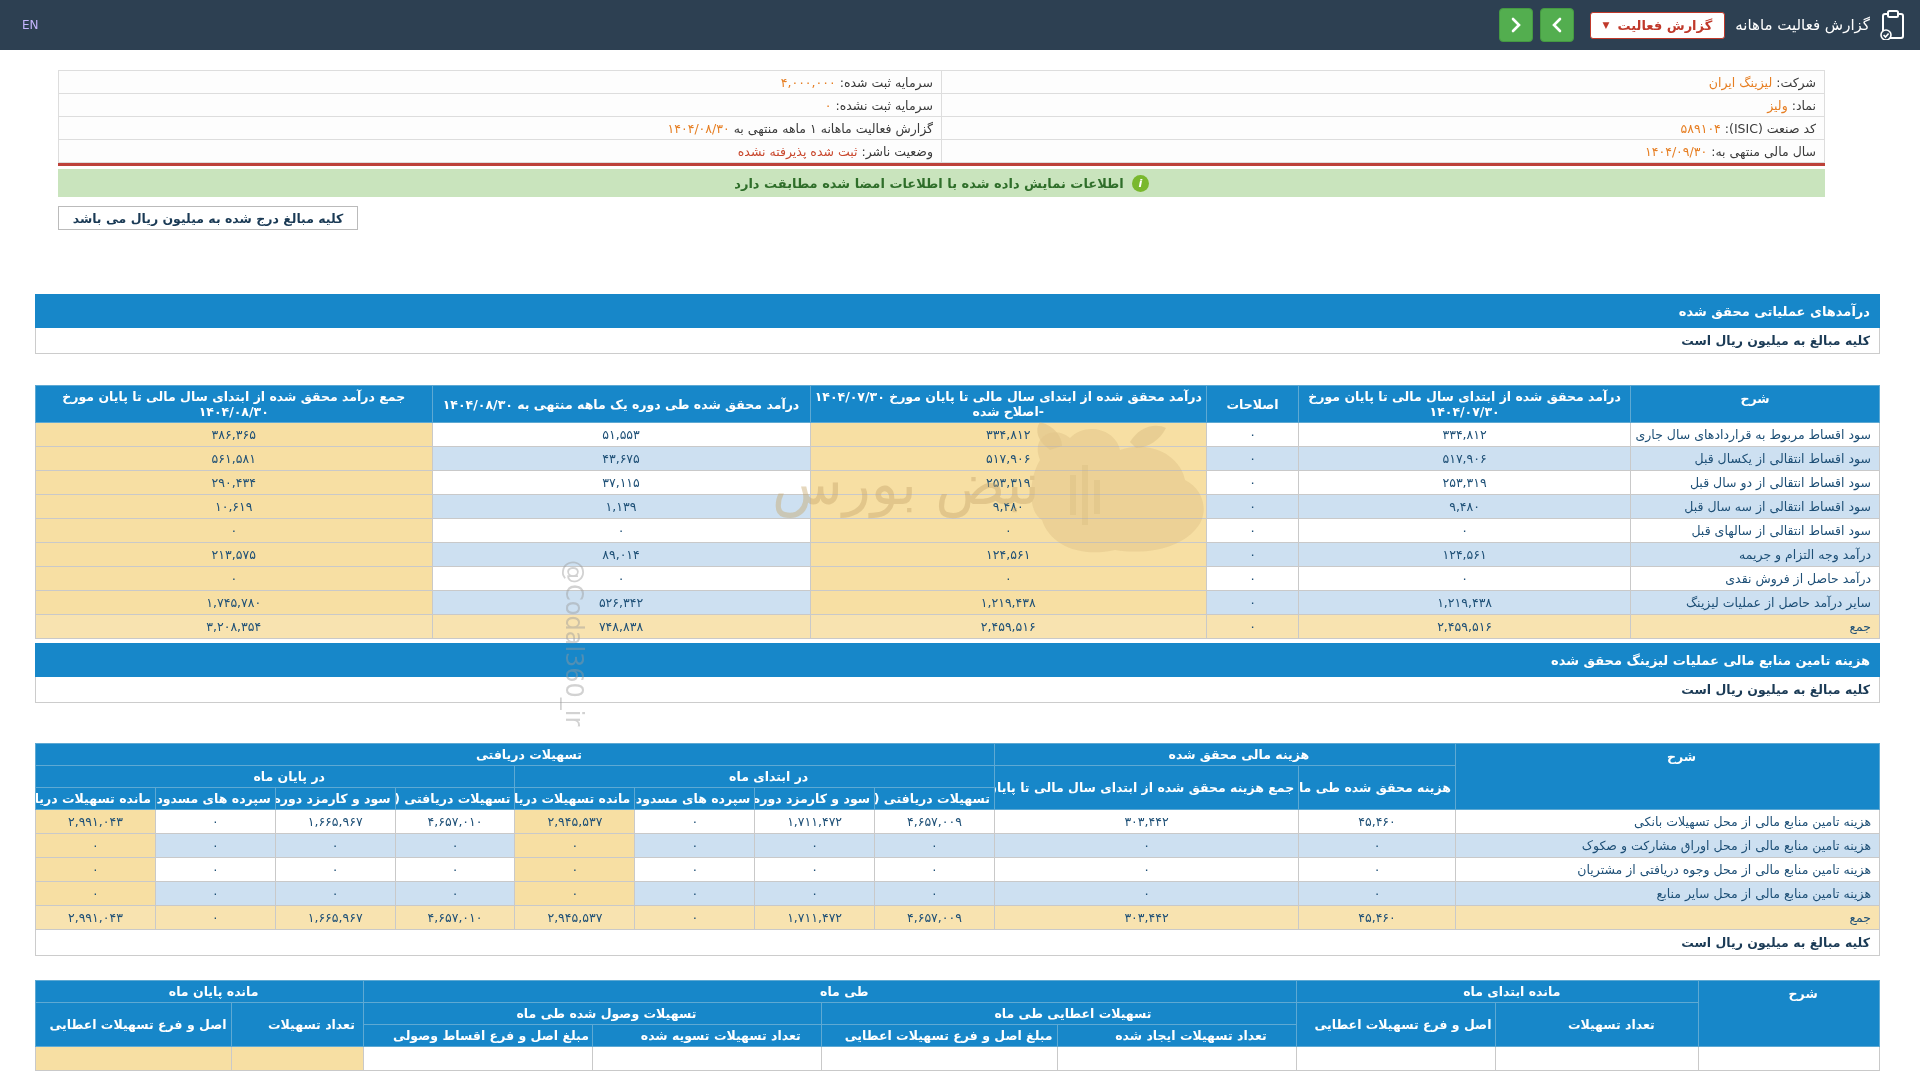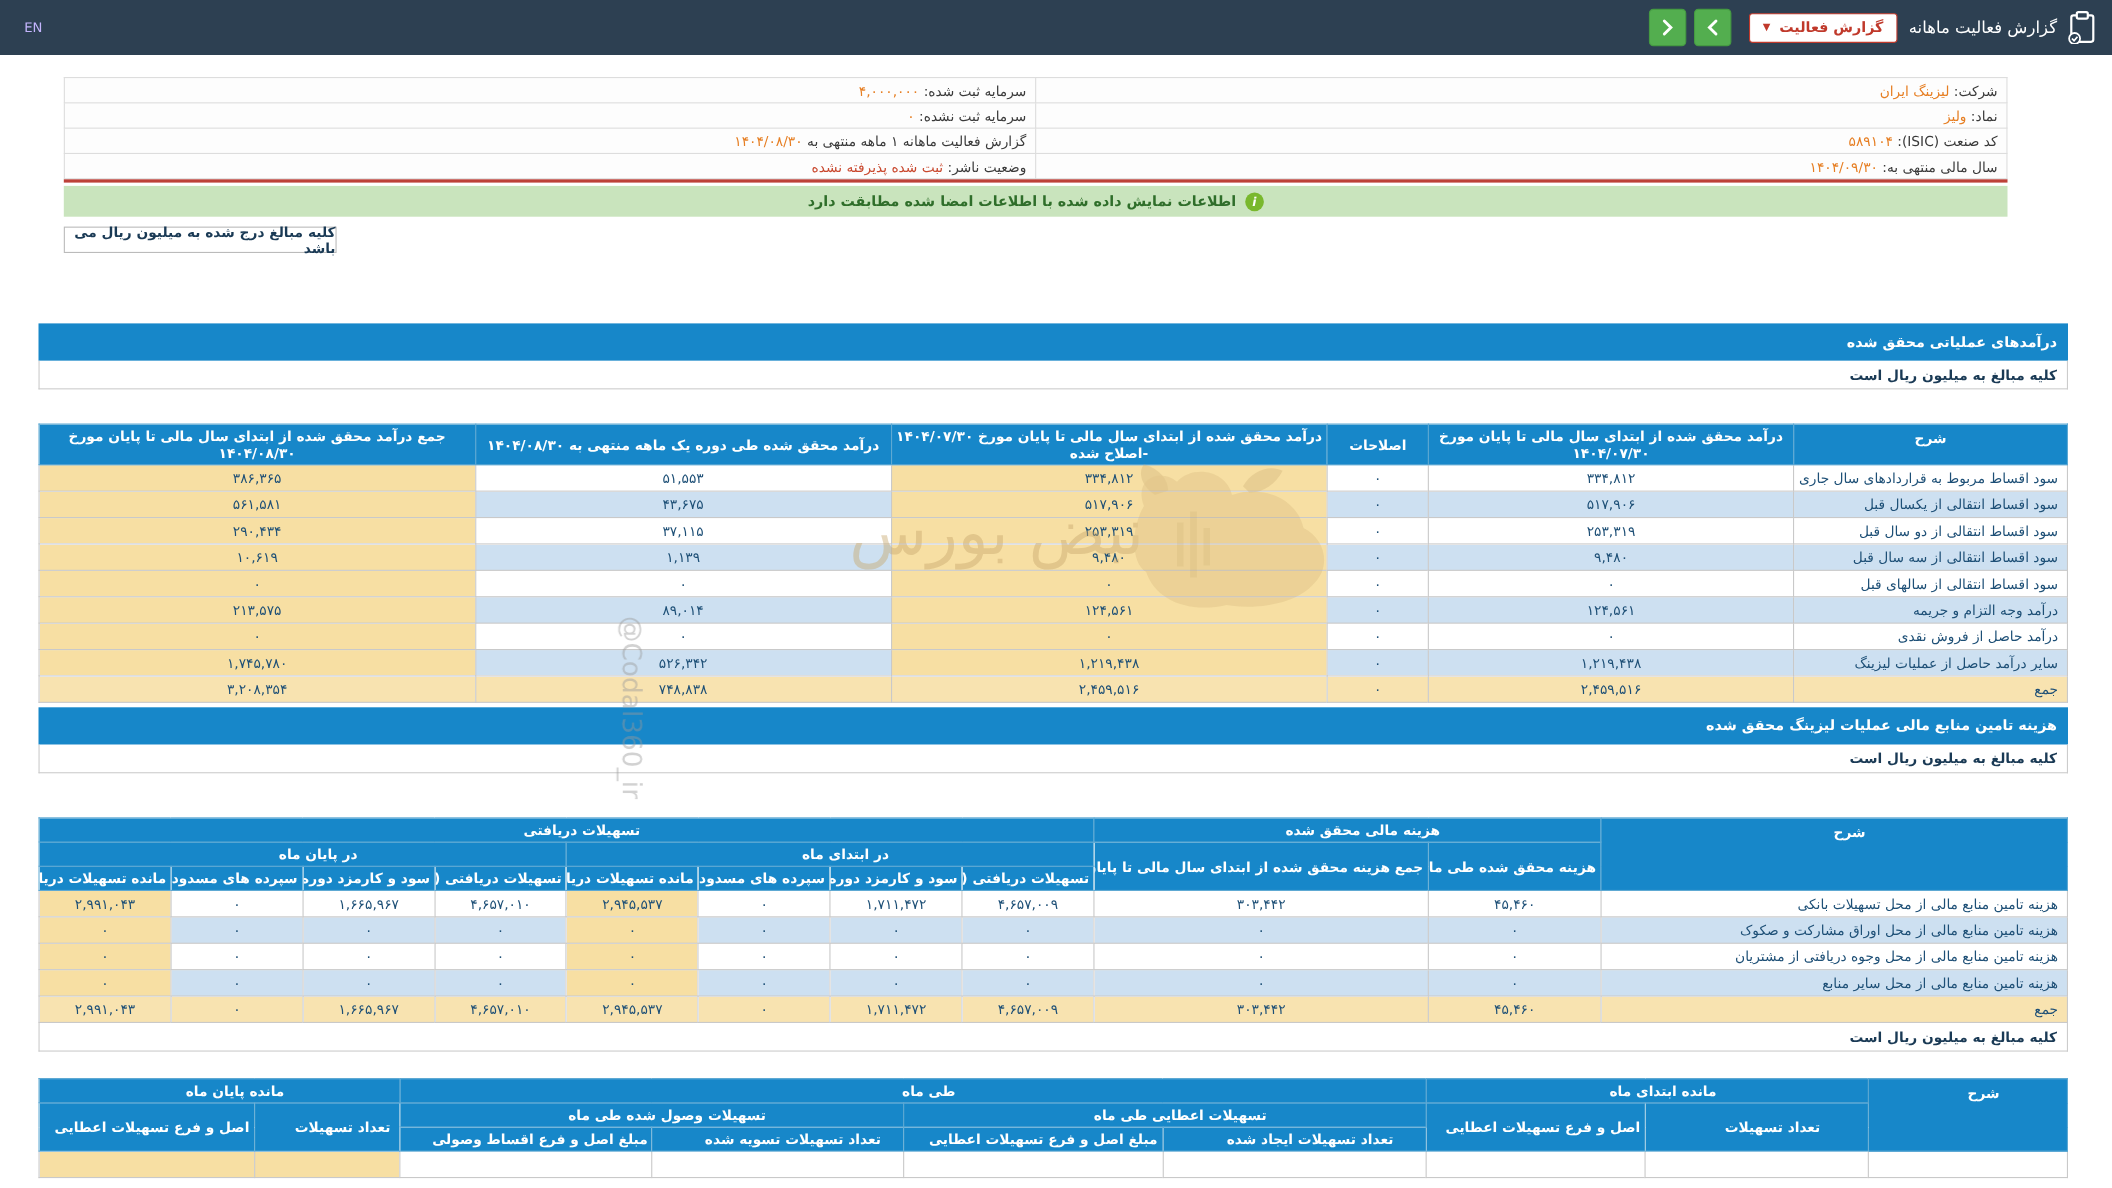--- a/index.html
+++ b/index.html
@@ -27,21 +27,21 @@
     color:#3a3a3a; background:#fdfdfd; text-align:right; white-space:nowrap; overflow:hidden; }
   .info-table .val { color:#e67e22; }
   .info-table .val-red { color:#c9482e; }
   .red-line { height:3px; background:#bd4139; }
   .banner { margin-top:3px; height:28px; background:#c9e4bd; display:flex; align-items:center;
     justify-content:center; gap:8px; }
   .banner-text { color:#2f6e2a; font-size:13px; font-weight:bold; }
   .info-ico { width:17px; height:17px; border-radius:50%; background:#79b82d; color:#fff;
     font-size:11px; font-weight:bold; display:flex; align-items:center; justify-content:center;
     font-style:italic; }
-  .note-box { margin-top:9px; margin-left:auto; margin-right:0; width:248px; height:24px;
+  .note-box { margin-top:9px; margin-left:auto; margin-right:0; width:300px; height:24px;
     border:1px solid #bbb; font-size:12.5px; font-weight:bold; color:#1a3a55;
     display:flex; align-items:center; justify-content:center;
     margin-right:auto; margin-left:0; }
   
   .note-box { margin-right:auto; margin-left:0; }
 
   
   .main-wrap { margin:0 40px 0 35px; }
   .sec-bar { height:34px; background:#1787c9; color:#fff; font-size:13px; font-weight:bold;
     display:flex; align-items:center; padding:0 10px; }

